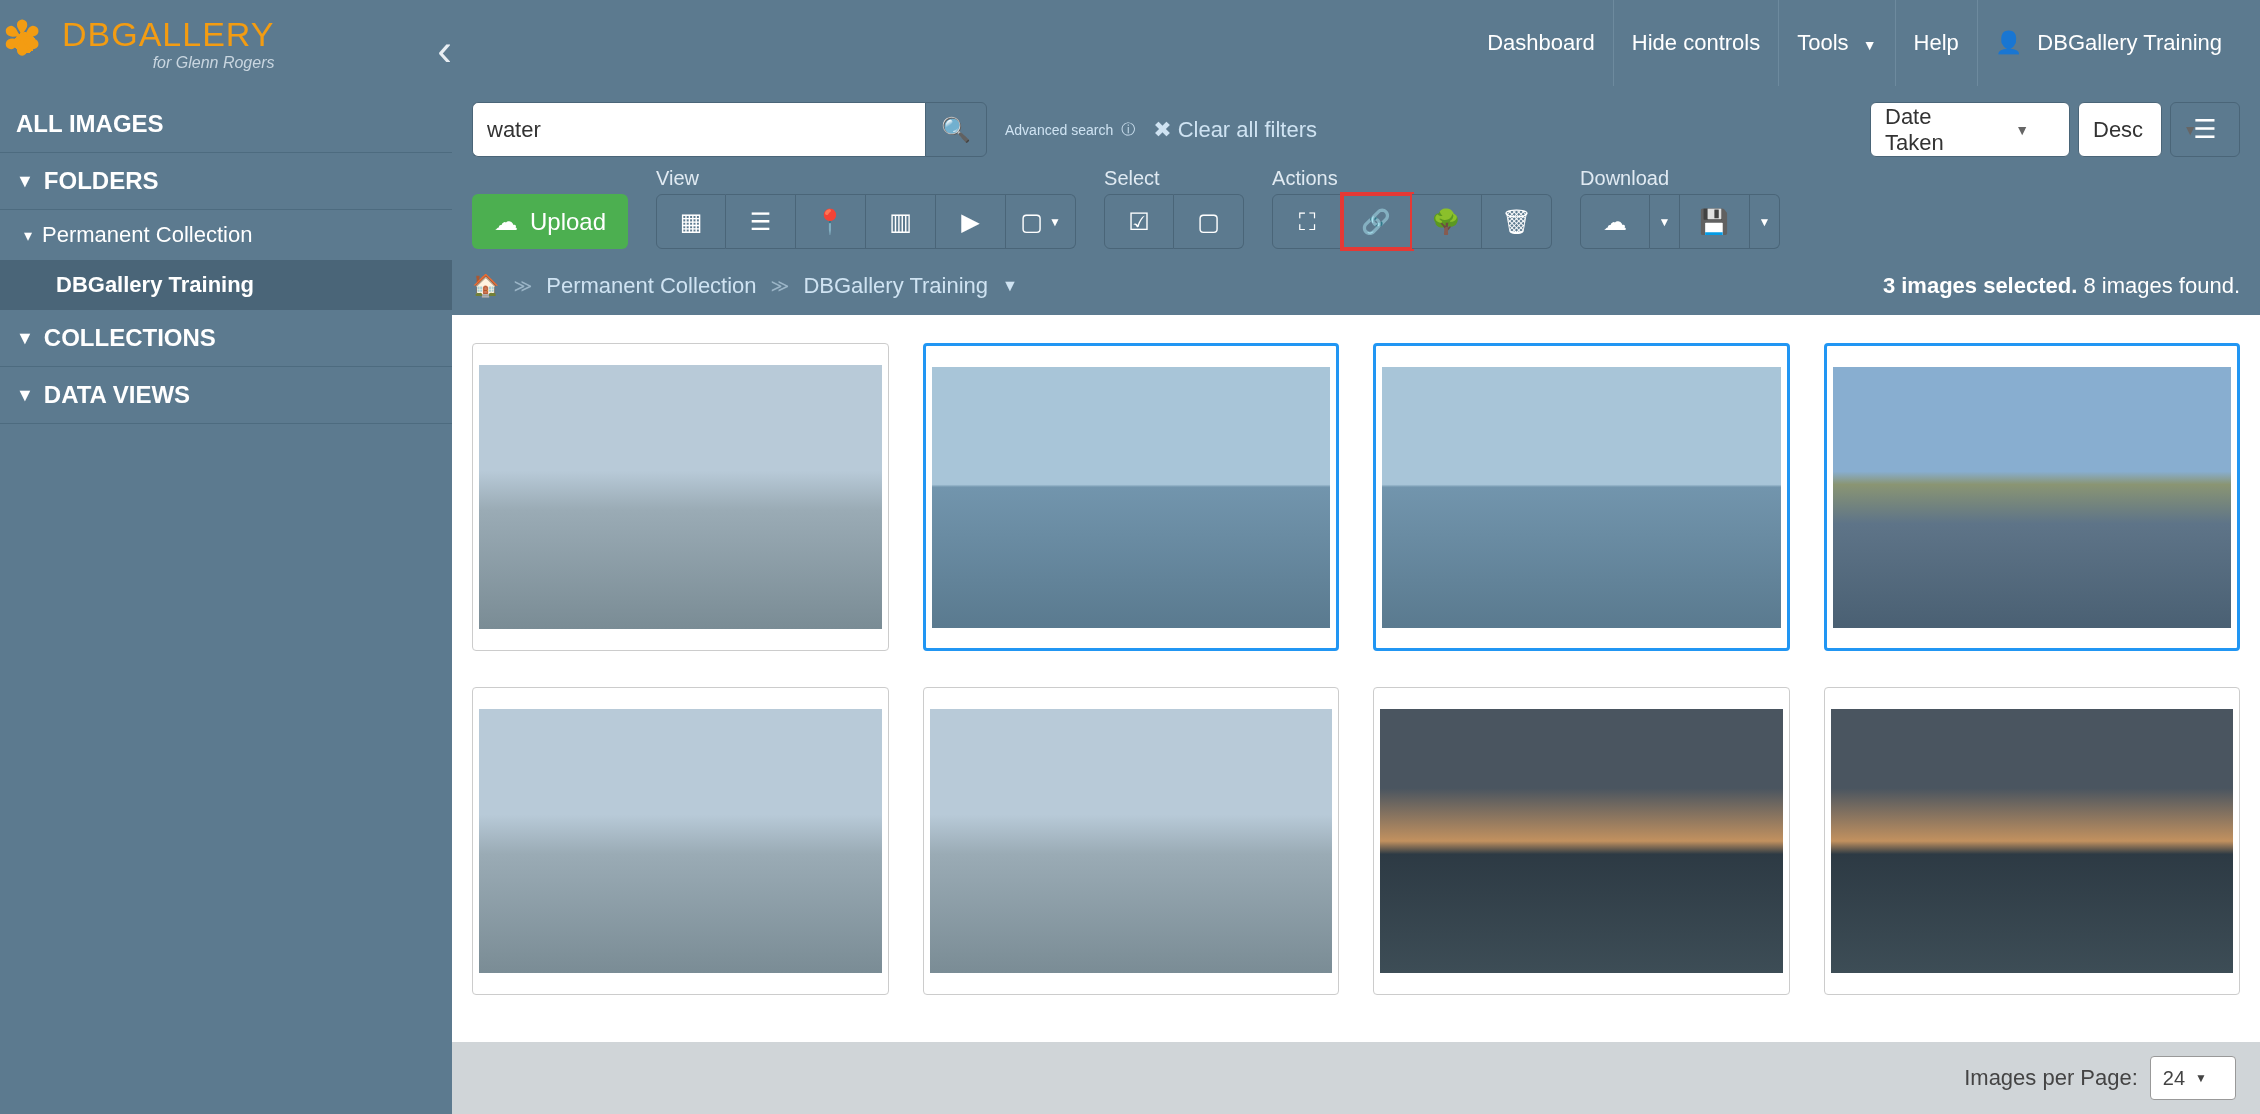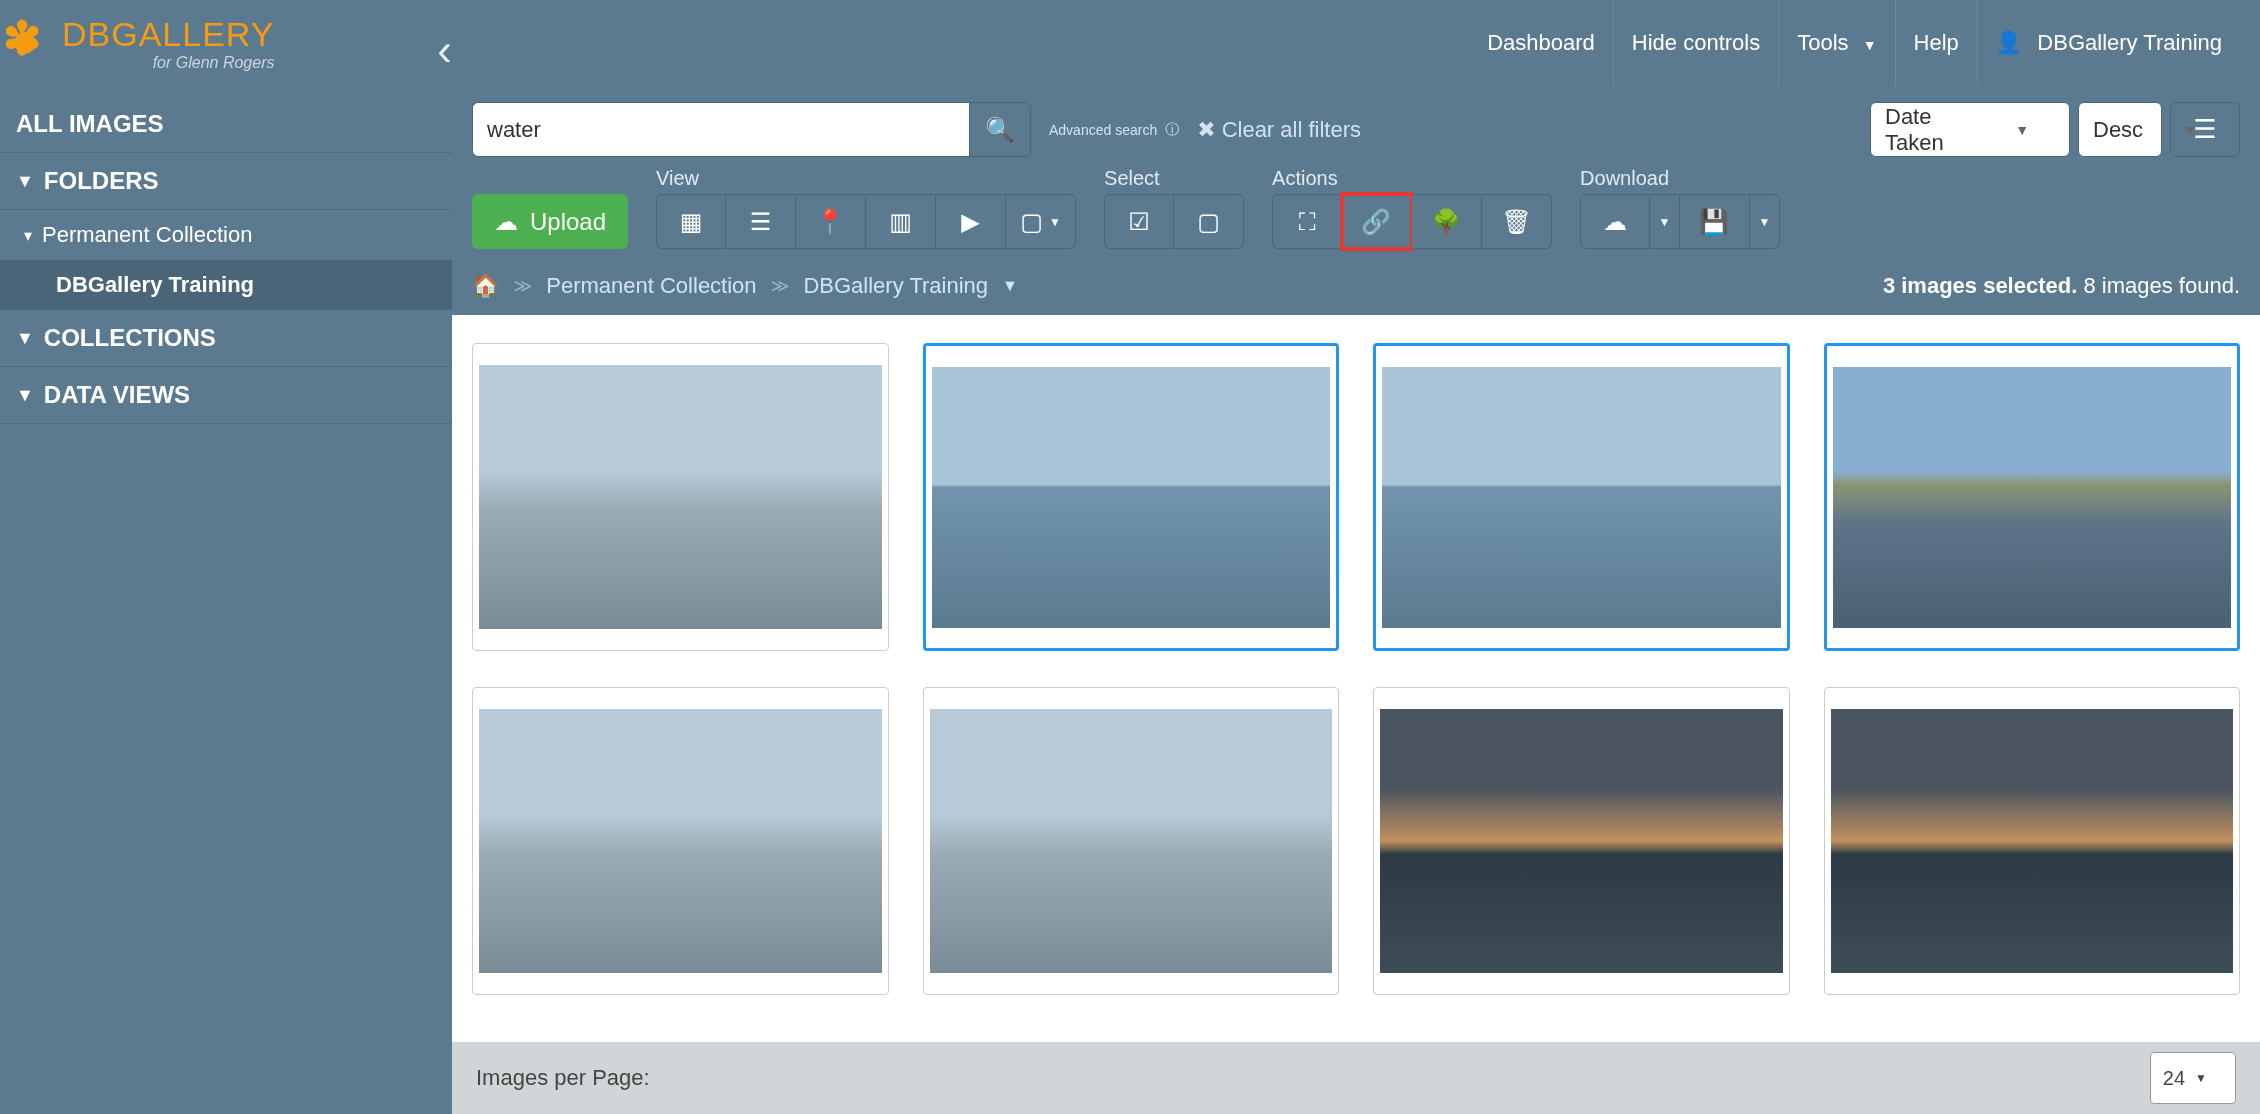--- a/index.html
+++ b/index.html
@@ -146,21 +146,21 @@
 .search-left {
   display: flex;
   align-items: center;
   gap: 18px;
 }
 .search-box {
   display: flex;
   height: 55px;
 }
 .search-input {
-  width: 497px;
+  width: 453px;
   border: 1px solid #4a6578;
   border-right: none;
   border-radius: 6px 0 0 6px;
   padding: 0 14px;
   font-size: 22px;
   background: #fff;
   color: #333;
 }
 .search-btn {
   width: 62px;
@@ -344,28 +344,28 @@
 .placeholder-img.city {
   background: linear-gradient(180deg, #b8cad8 40%, #9aabb5 55%, #7a8c95 100%);
 }
 
 
 .footer-row {
   background: #d0d5d8;
   height: 72px;
   display: flex;
   align-items: center;
-  justify-content: space-between;
+  justify-content: flex-end;
   padding: 0 24px;
   font-size: 22px;
   color: #444;
   gap: 12px;
 }
 .per-page-select {
-  height: 52px;
+  height: 44px;
   border: 1px solid #999;
   border-radius: 4px;
   padding: 0 28px 0 12px;
   font-size: 20px;
   background: #fff;
   display: flex;
   align-items: center;
   gap: 10px;
 }
 </style>

